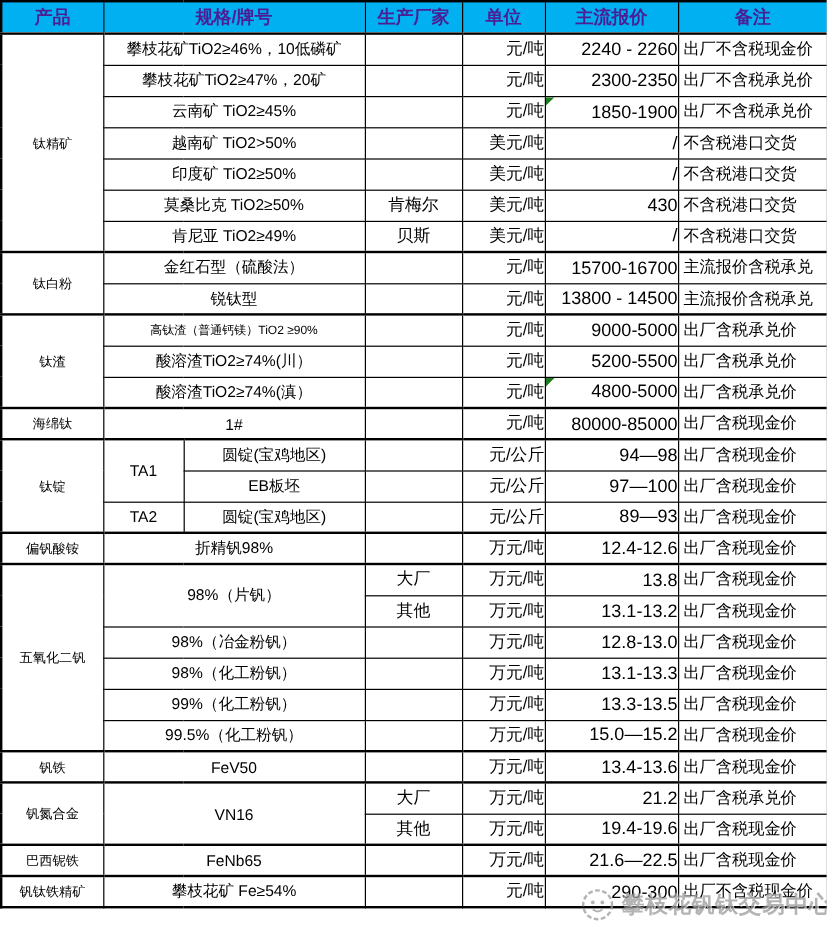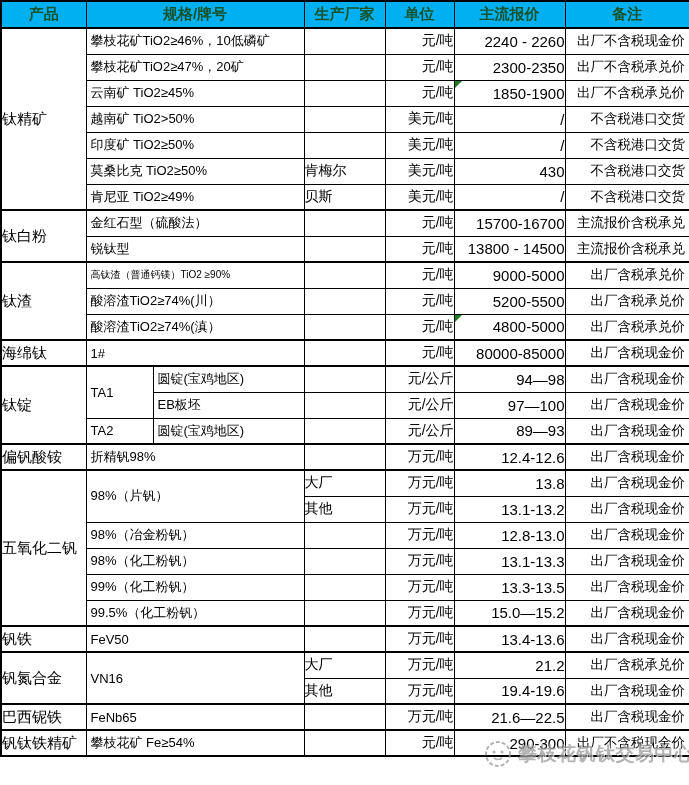--- a/index.html
+++ b/index.html
@@ -23,34 +23,34 @@
     padding: 0;
     height: 26px;
     overflow: hidden;
     white-space: nowrap;
     color: #000;
     font-size: 14px;
     vertical-align: middle;
   }
   .price-table thead th {
     background: var(--accent, #00B0F0);
-    color: #14532d;
+    color: #4c1d95;
     font-size: 15px;
     font-weight: 600;
     height: 27px;
     text-align: center;
   }
   tr.group-start td { border-top-width: 2px; }
-  td.product { text-align: left; font-size: 15px; }
-  td.spec   { text-align: left; padding: 0 4px; font-size: 13px; }
+  td.product { text-align: center; font-size: 11px; }
+  td.spec   { text-align: center; padding: 0 4px; font-size: 13px; }
   td.spec.small { font-size: 10px; }
-  td.maker  { font-size: 14px; }
+  td.maker  { text-align: center; font-size: 14px; }
   td.unit   { text-align: right; font-size: 14px; }
   td.price  { text-align: right; font-size: 15px; position: relative; }
-  td.note   { text-align: right; padding: 0 4px; font-size: 13.5px; font-family: Liberation Serif, serif; }
+  td.note   { text-align: left; padding: 0 4px; font-size: 13.5px; font-family: Liberation Serif, serif; }
   .corner-flag {
     position: absolute;
     top: 0; left: 0;
     width: 0; height: 0;
     border-top: 7px solid var(--marker, #1E7C1E);
     border-right: 7px solid transparent;
   }
   .watermark {
     position: absolute;
     left: 483px;

